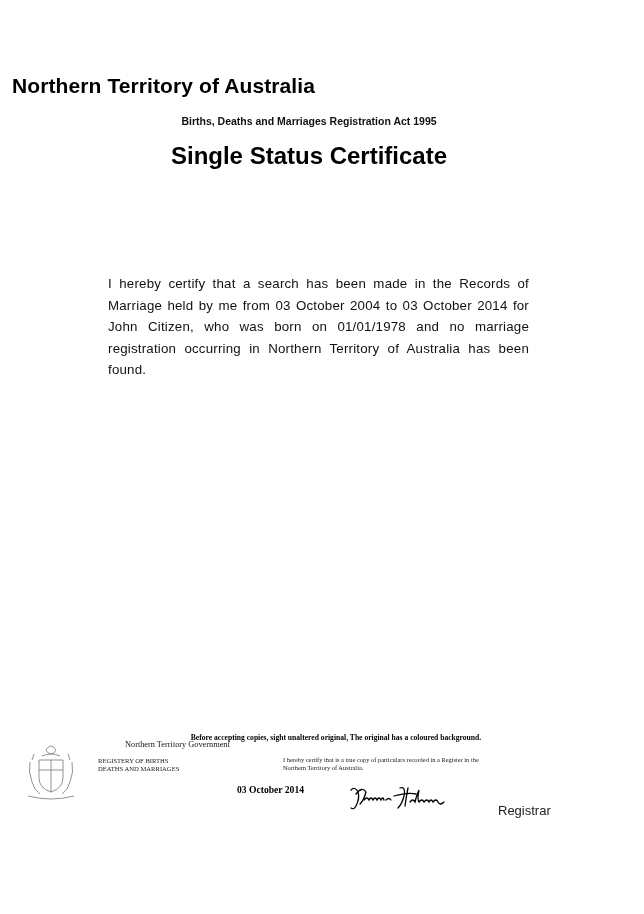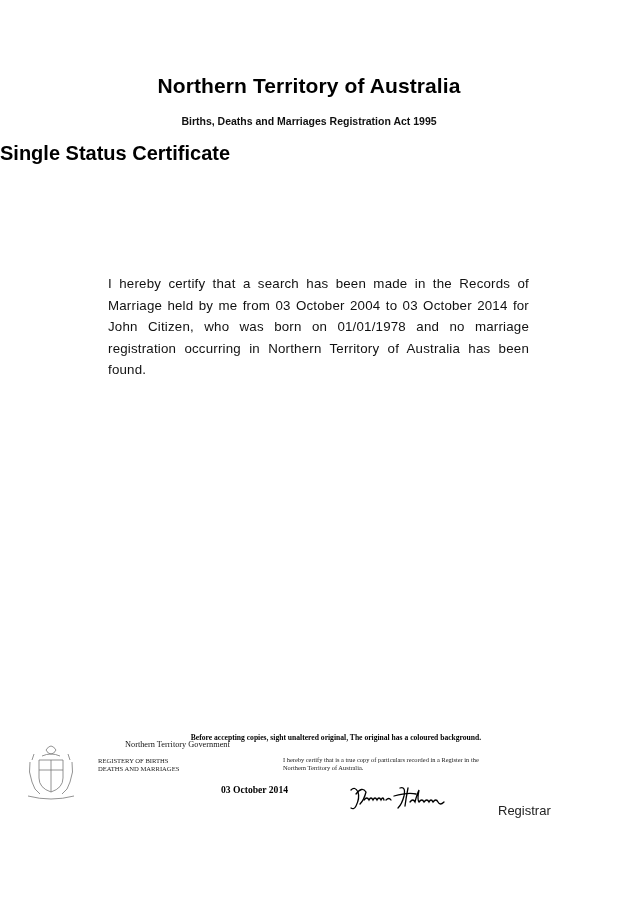--- a/index.html
+++ b/index.html
@@ -2,29 +2,29 @@
 <html><head>
 <meta charset="utf-8">
 <style>
   html, body { margin: 0; padding: 0; }
   body {
     width: 644px; height: 914px; background: #ffffff; position: relative; overflow: hidden;
     font-family: "Liberation Sans", sans-serif; color: #000;
   }
   .abs { position: absolute; }
   .title {
-    left: 0; width: 618px; top: 74px; text-align: center;
+    left: 12px; width: 618px; top: 74px; 
     font-weight: bold; font-size: 21px; letter-spacing: 0.1px;
   }
   .act {
     left: 0; width: 618px; top: 115px; text-align: center; font-size: 10.5px; color: #111; font-weight: bold;
   }
   .cert-title {
-    left: 0; width: 618px; top: 142px; 
-    font-weight: bold; font-size: 20px;
+    left: 0; width: 618px; top: 142px; text-align: center;
+    font-weight: bold; font-size: 24px;
   }
   .body-text {
     left: 108px; width: 421px; top: 273px; font-size: 13.3px; line-height: 21.5px;
     text-align: justify; letter-spacing: 0.2px; color: #111;
   }
   .warning {
     left: 0; width: 632px; top: 733px; text-align: center;
     font-family: "Liberation Serif", serif; font-weight: bold; font-size: 7.6px; padding-left: 20px;
   }
   .crest { left: 24px; top: 742px; width: 54px; height: 60px; }
@@ -33,21 +33,21 @@
     color: #222; text-transform: uppercase;
   }
   .govt {
     left: 98px; top: 740px; font-family: "Liberation Serif", serif; font-size: 8.3px; color: #111; margin-left: 27px;
   }
   .true-copy {
     left: 283px; top: 756px; width: 200px; font-family: "Liberation Serif", serif; font-size: 6.4px;
     line-height: 8px; color: #222;
   }
   .date {
-    left: 221px; top: 784px; font-family: "Liberation Serif", serif; font-weight: bold; font-size: 9.6px; text-align: center;
+    left: 237px; top: 784px; font-family: "Liberation Serif", serif; font-weight: bold; font-size: 9.6px; text-align: center;
   }
   .signature { left: 348px; top: 784px; width: 110px; height: 28px; }
   .registrar {
     left: 498px; top: 803px; font-family: Liberation Sans, sans-serif; font-size: 13px; color: #222;
   }
   .watermark {
     left: 506px; top: 890px; display: flex; align-items: center; gap: 2px;
     font-size: 7.5px; color: #b7a9d6; letter-spacing: 0.1px; margin-top: 28px;
   }
   .wm-badge {

